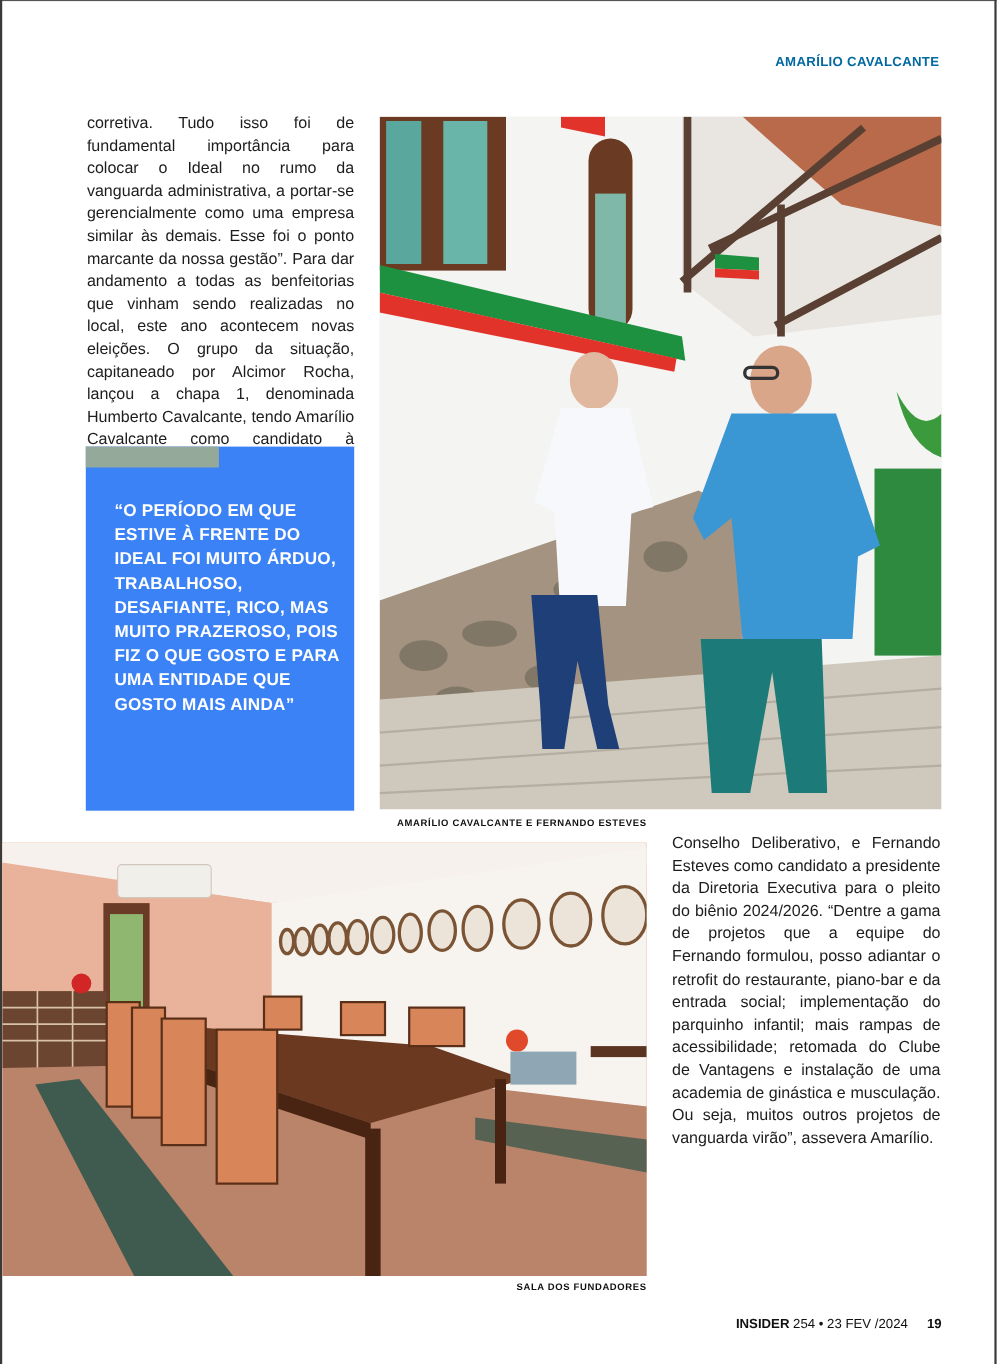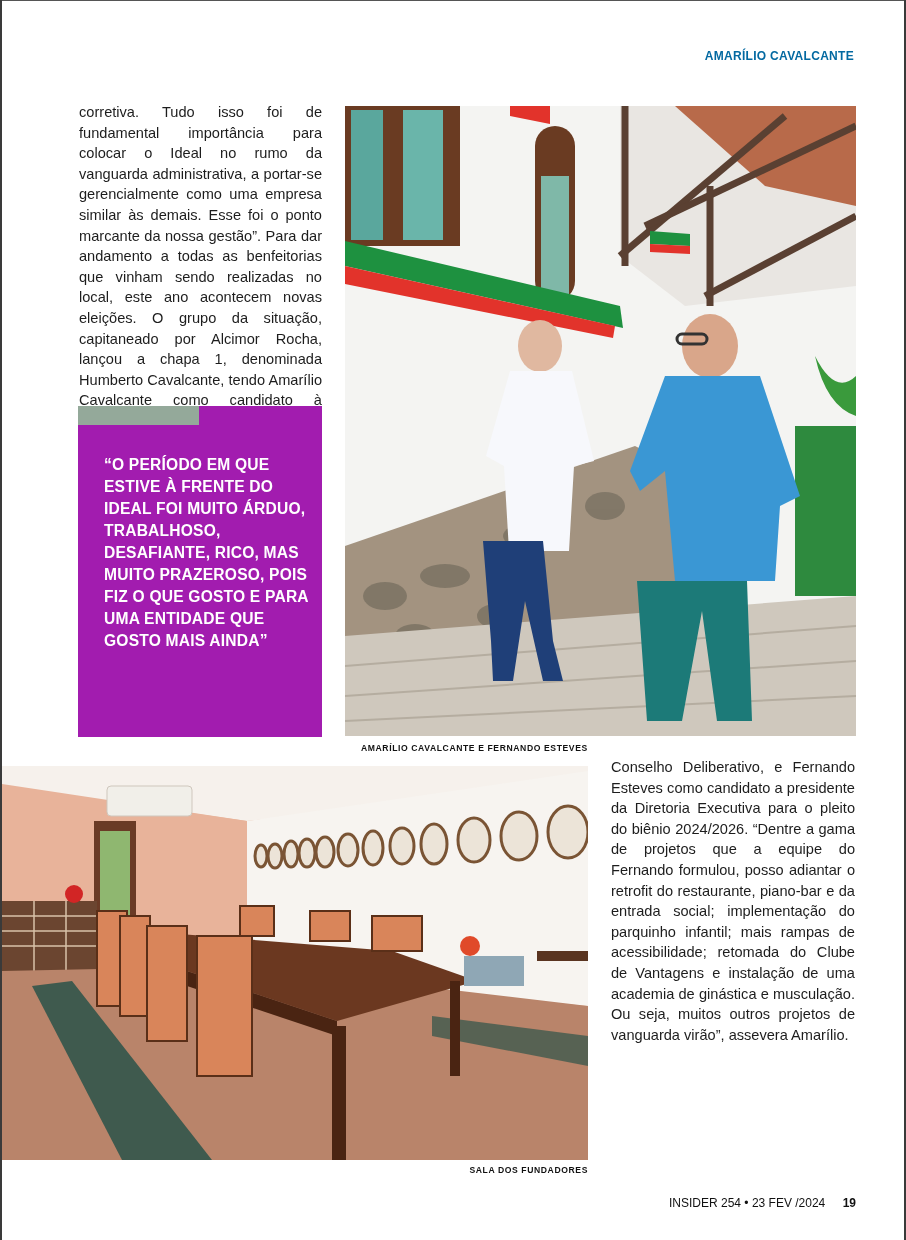--- a/index.html
+++ b/index.html
@@ -20,21 +20,21 @@
     position: absolute; font-size: 14.6px; line-height: 20.6px; color: #1d1d1d;
     text-align: justify;
   }
   .col-text p { margin: 0; }
   .col-left { left: 79px; top: 102px; width: 243px; }
   .col-right { left: 611px; top: 757px; width: 244px; }
   .indent { text-indent: 18px; }
 
   .pullquote {
     position: absolute; left: 78px; top: 406px; width: 244px; height: 331px;
-    background: #a21caf;
+    background: #3b82f6;
   }
   .pullquote-tab {
     position: absolute; left: 0; top: 0; width: 121px; height: 19px;
     background: #94a99a;
   }
   .pullquote-text {
     position: absolute; left: 26px; top: 48px; width: 205px;
     color: #ffffff; font-weight: 700; font-size: 15.6px; line-height: 22px;
     text-transform: uppercase; letter-spacing: 0.2px;
   }
@@ -45,21 +45,21 @@
 
   .caption {
     position: absolute; font-weight: 700; font-size: 8.6px; letter-spacing: 0.6px; color: #111;
   }
   .caption-top { left: 361px; top: 743px; }
   .caption-bottom { right: 318px; top: 1165px; }
 
   .folio {
     position: absolute; right: 50px; top: 1196px; font-size: 12px; color: #111;
   }
-  .folio .mag { font-weight: 400; padding-left: 16px; }
+  .folio .mag { font-weight: 700; padding-left: 16px; }
   .folio .page-num { font-weight: 700; margin-left: 14px; text-align: center; }
 </style>
 </head>
 <body>
 
 <div class="page-border-top"></div>
 <div class="page-border-left"></div>
 <div class="page-border-right"></div>
 
 <div class="running-head">AMARÍLIO CAVALCANTE</div>

